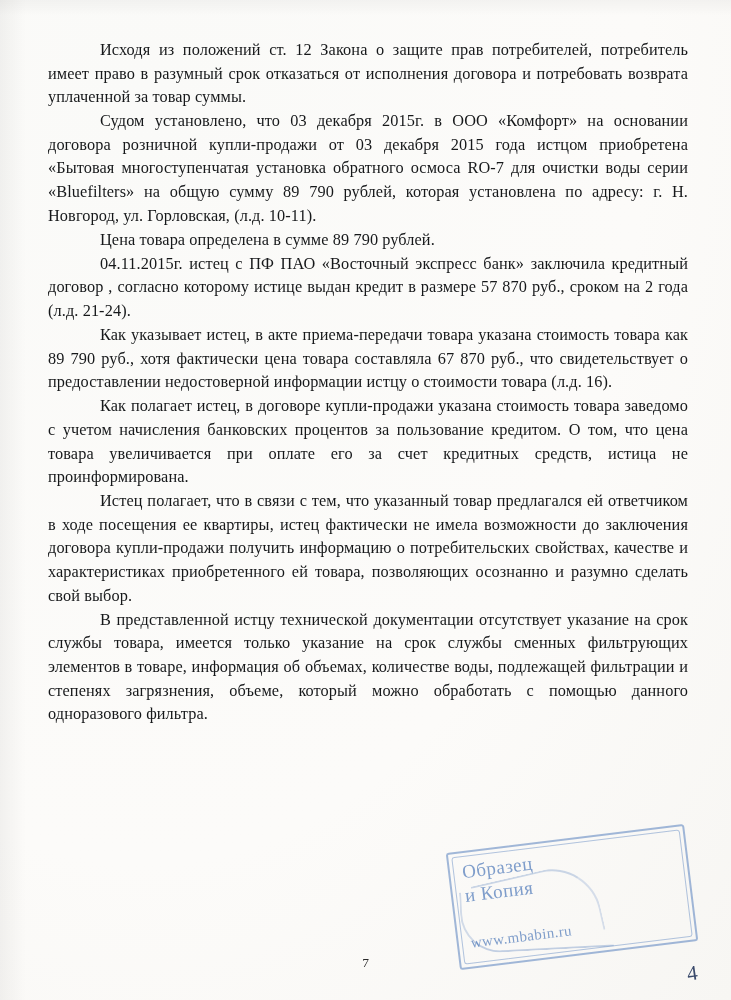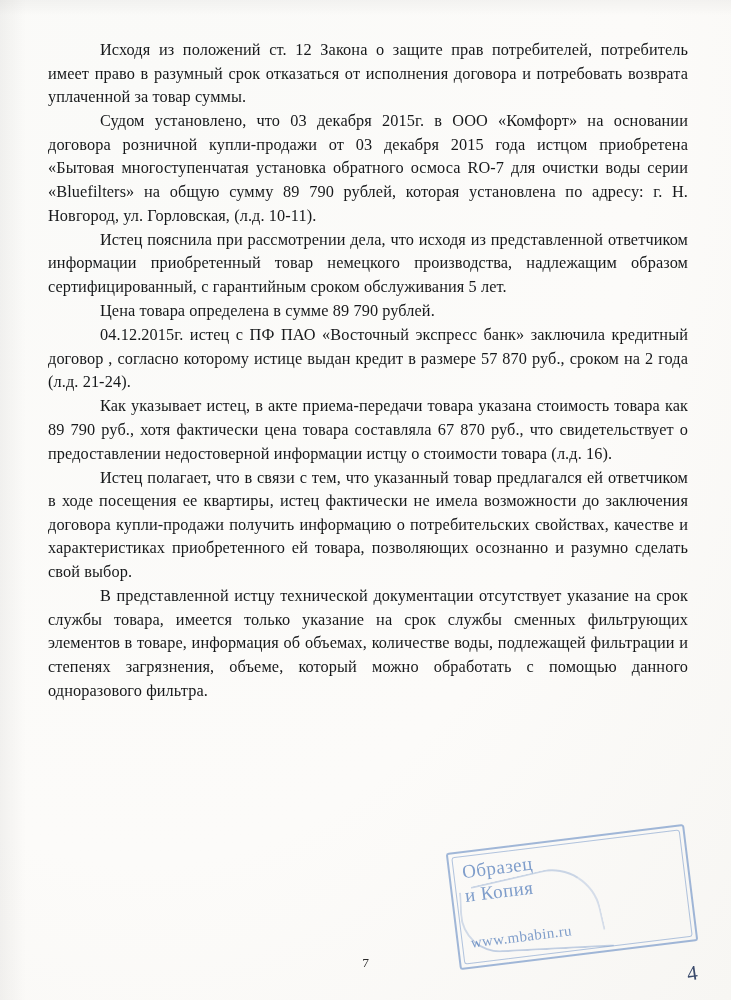--- a/index.html
+++ b/index.html
@@ -134,24 +134,24 @@
 <body>
 
 <div class="page">
   <div class="paper-tint"></div>
   <div class="shadow-edge"></div>
   <div class="shadow-edge-top"></div>
 
   <div class="doc-body">
     <p class="para">Исходя из положений ст. 12 Закона о защите прав потребителей, потребитель имеет право в разумный срок отказаться от исполнения договора и потребовать возврата уплаченной за товар суммы.</p>
     <p class="para">Судом установлено, что 03 декабря 2015г. в ООО «Комфорт» на основании договора розничной купли-продажи от 03 декабря 2015 года истцом приобретена «Бытовая многоступенчатая установка обратного осмоса RO-7 для очистки воды серии «Bluefilters» на общую сумму 89 790 рублей, которая установлена по адресу: г. Н. Новгород, ул. Горловская, (л.д. 10-11).</p>
-    <p class="para">Истец пояснила при рассмотрении дела, что исходя из представленной ответчиком информации приобретенный товар немецкого производства, надлежащим образом сертифицированный, с гарантийным сроком обслуживания 5 лет.</p>
     <p class="para">Цена товара определена в сумме 89 790 рублей.</p>
-    <p class="para">04.12.2015г. истец с ПФ ПАО «Восточный экспресс банк» заключила кредитный договор , согласно которому истице выдан кредит в размере 57 870 руб., сроком на 2 года (л.д. 21-24).</p>
+    <p class="para">04.11.2015г. истец с ПФ ПАО «Восточный экспресс банк» заключила кредитный договор , согласно которому истице выдан кредит в размере 57 870 руб., сроком на 2 года (л.д. 21-24).</p>
     <p class="para">Как указывает истец, в акте приема-передачи товара указана стоимость товара как 89 790 руб., хотя фактически цена товара составляла 67 870 руб., что свидетельствует о предоставлении недостоверной информации истцу о стоимости товара (л.д. 16).</p>
+    <p class="para">Как полагает истец, в договоре купли-продажи указана стоимость товара заведомо с учетом начисления банковских процентов за пользование кредитом. О том, что цена товара увеличивается при оплате его за счет кредитных средств, истица не проинформирована.</p>
     <p class="para">Истец полагает, что в связи с тем, что указанный товар предлагался ей ответчиком в ходе посещения ее квартиры, истец фактически не имела возможности до заключения договора купли-продажи получить информацию о потребительских свойствах, качестве и характеристиках приобретенного ей товара, позволяющих осознанно и разумно сделать свой выбор.</p>
     <p class="para">В представленной истцу технической документации отсутствует указание на срок службы товара, имеется только указание на срок службы сменных фильтрующих элементов в товаре, информация об объемах, количестве воды, подлежащей фильтрации и степенях загрязнения, объеме, который можно обработать с помощью данного одноразового фильтра.</p>
   </div>
 
   <div class="stamp">
     <div class="frame"></div>
     <div class="frame inner"></div>
     <div class="sig"></div>
     <div class="sig2"></div>
     <div class="line l1">Образец</div>

